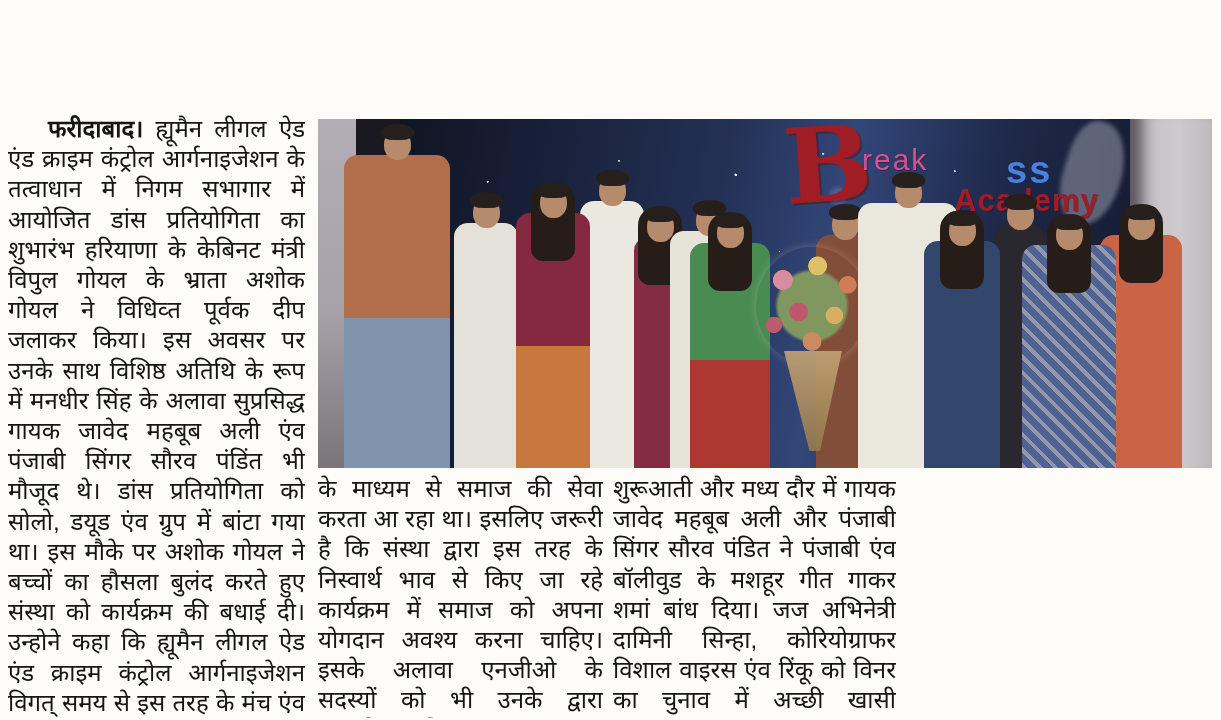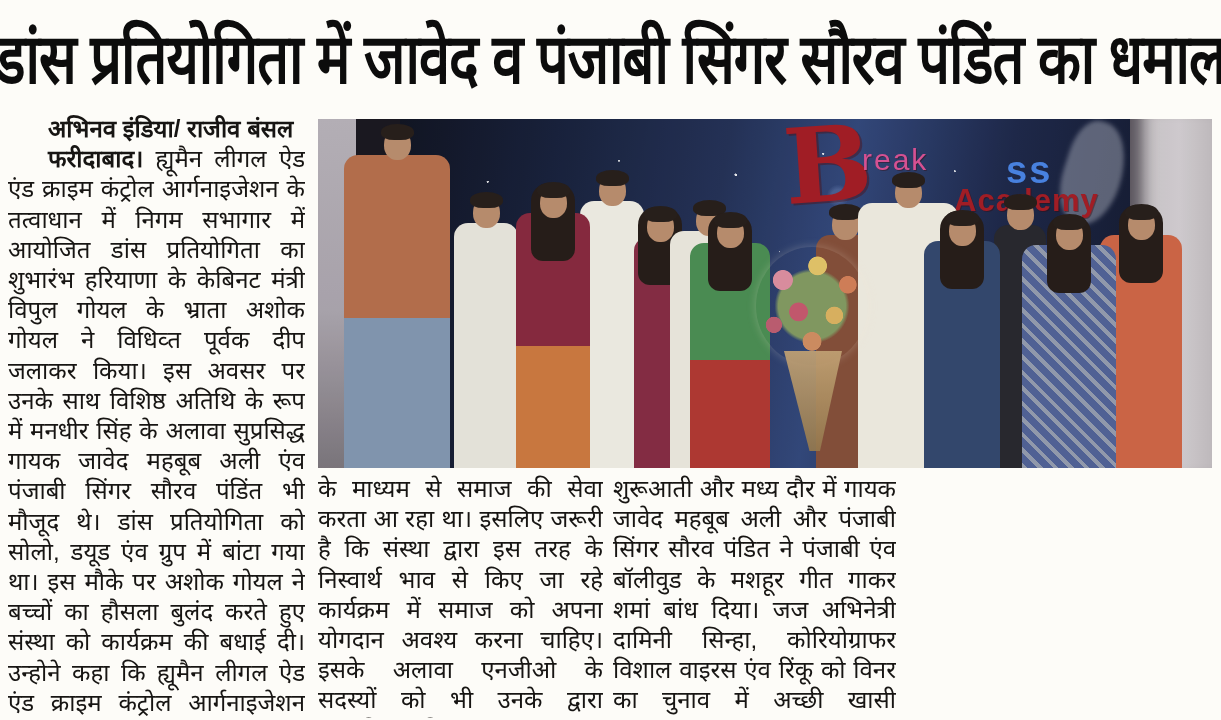--- a/index.html
+++ b/index.html
@@ -87,26 +87,22 @@
     box-shadow:0 0 10px rgba(255,240,220,.25);}
   .cone{position:absolute;left:28px;top:104px;width:58px;height:100px;
     background:linear-gradient(#caa36a,#9a7742);clip-path:polygon(0 0,100% 0,62% 100%,44% 100%);
     opacity:.92;}
 </style>
 </head>
 <body>
 
 <div class="page">
 
-  <div class="headline">
-    <h1>डांस प्रतियोगिता में जावेद व पंजाबी सिंगर सौरव पंडिंत का धमाल</h1>
-  </div>
 
   <div class="col" id="col1">
-    <div class="byline" style="text-indent:40px">अभिनव इंडिया/ राजीव बंसल</div>
     <p style="text-indent:40px"><strong>फरीदाबाद।</strong><span> ह्यूमैन लीगल ऐड एंड क्राइम कंट्रोल आर्गनाइजेशन के तत्वाधान में निगम सभागार में आयोजित डांस प्रतियोगिता का शुभारंभ हरियाणा के केबिनट मंत्री विपुल गोयल के भ्राता अशोक गोयल ने विधिव्त पूर्वक दीप जलाकर किया। इस अवसर पर उनके साथ विशिष्ठ अतिथि के रूप में मनधीर सिंह के अलावा सुप्रसिद्ध गायक जावेद महबूब अली एंव पंजाबी सिंगर सौरव पंडिंत भी मौजूद थे। डांस प्रतियोगिता को सोलो, डयूड एंव ग्रुप में बांटा गया था। इस मौके पर अशोक गोयल ने बच्चों का हौसला बुलंद करते हुए संस्था को कार्यक्रम की बधाई दी। उन्होने कहा कि ह्यूमैन लीगल ऐड एंड क्राइम कंट्रोल आर्गनाइजेशन विगत् समय से इस तरह के मंच एंव अन्य संसाधनों</span></p>
   </div>
 
   <div class="photo">
     <div class="wall-left"></div>
     <div class="curtain-dark"></div>
     <div class="backdrop"></div>
     <div class="stars"></div>
     <div class="curtain-right"></div>
     <div class="dancer"></div>

